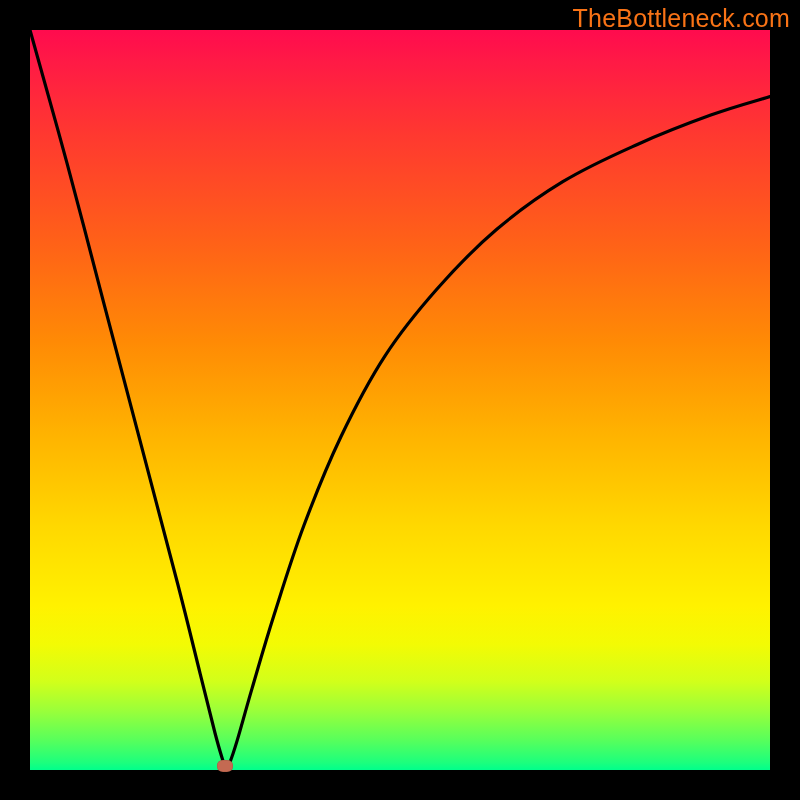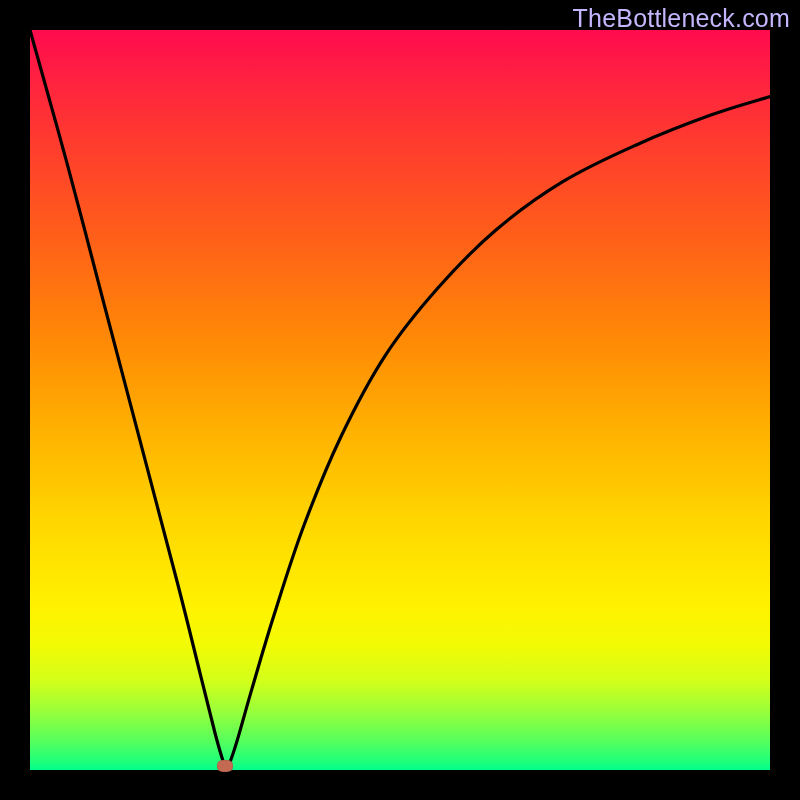--- a/index.html
+++ b/index.html
@@ -39,21 +39,21 @@
       #9aff3a 92%,
       #57ff5c 96%,
       #1cff7d 99%,
       #00ff8c 100%
     );
   }
   .watermark {
     position: absolute;
     top: 4px;
     right: 10px;
-    color: #c4b5fd;
+    color: #f97316;
     font-size: 25px;
     letter-spacing: 0.2px;
     font-weight: 400;
     font-family: Arial, Helvetica, sans-serif;
   }
   svg.curve {
     position: absolute;
     inset: 0;
     width: 100%;
     height: 100%;

